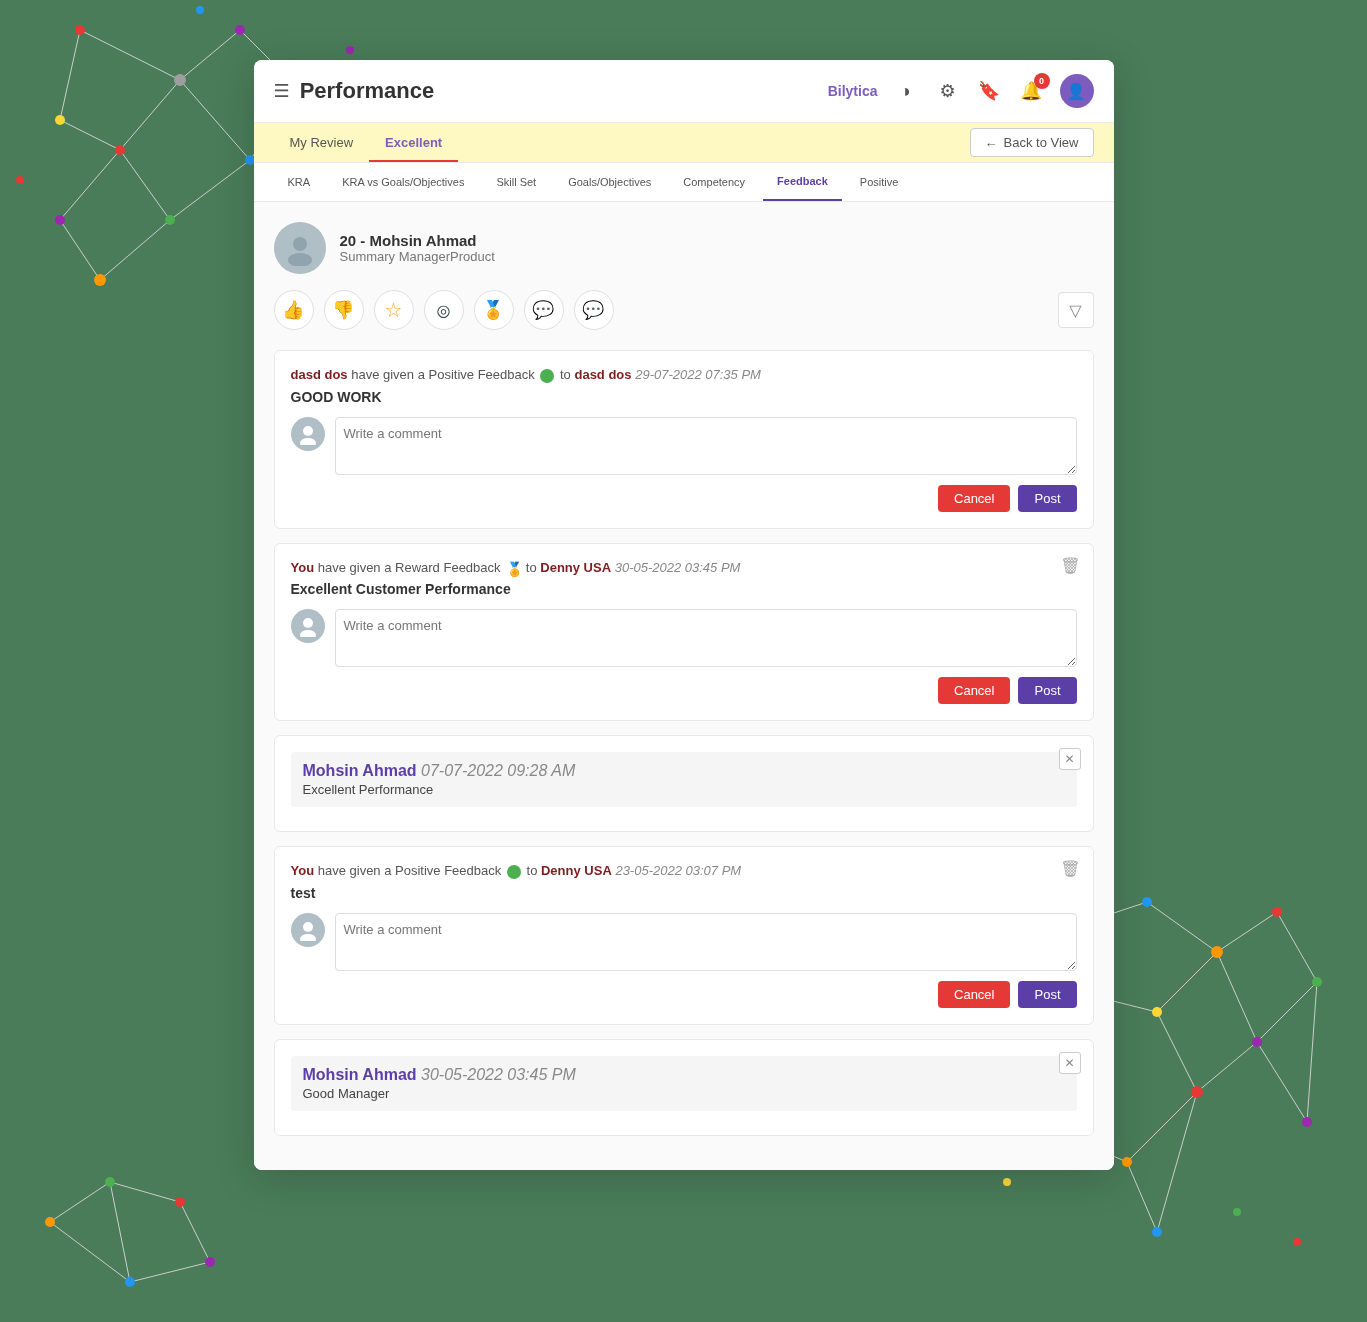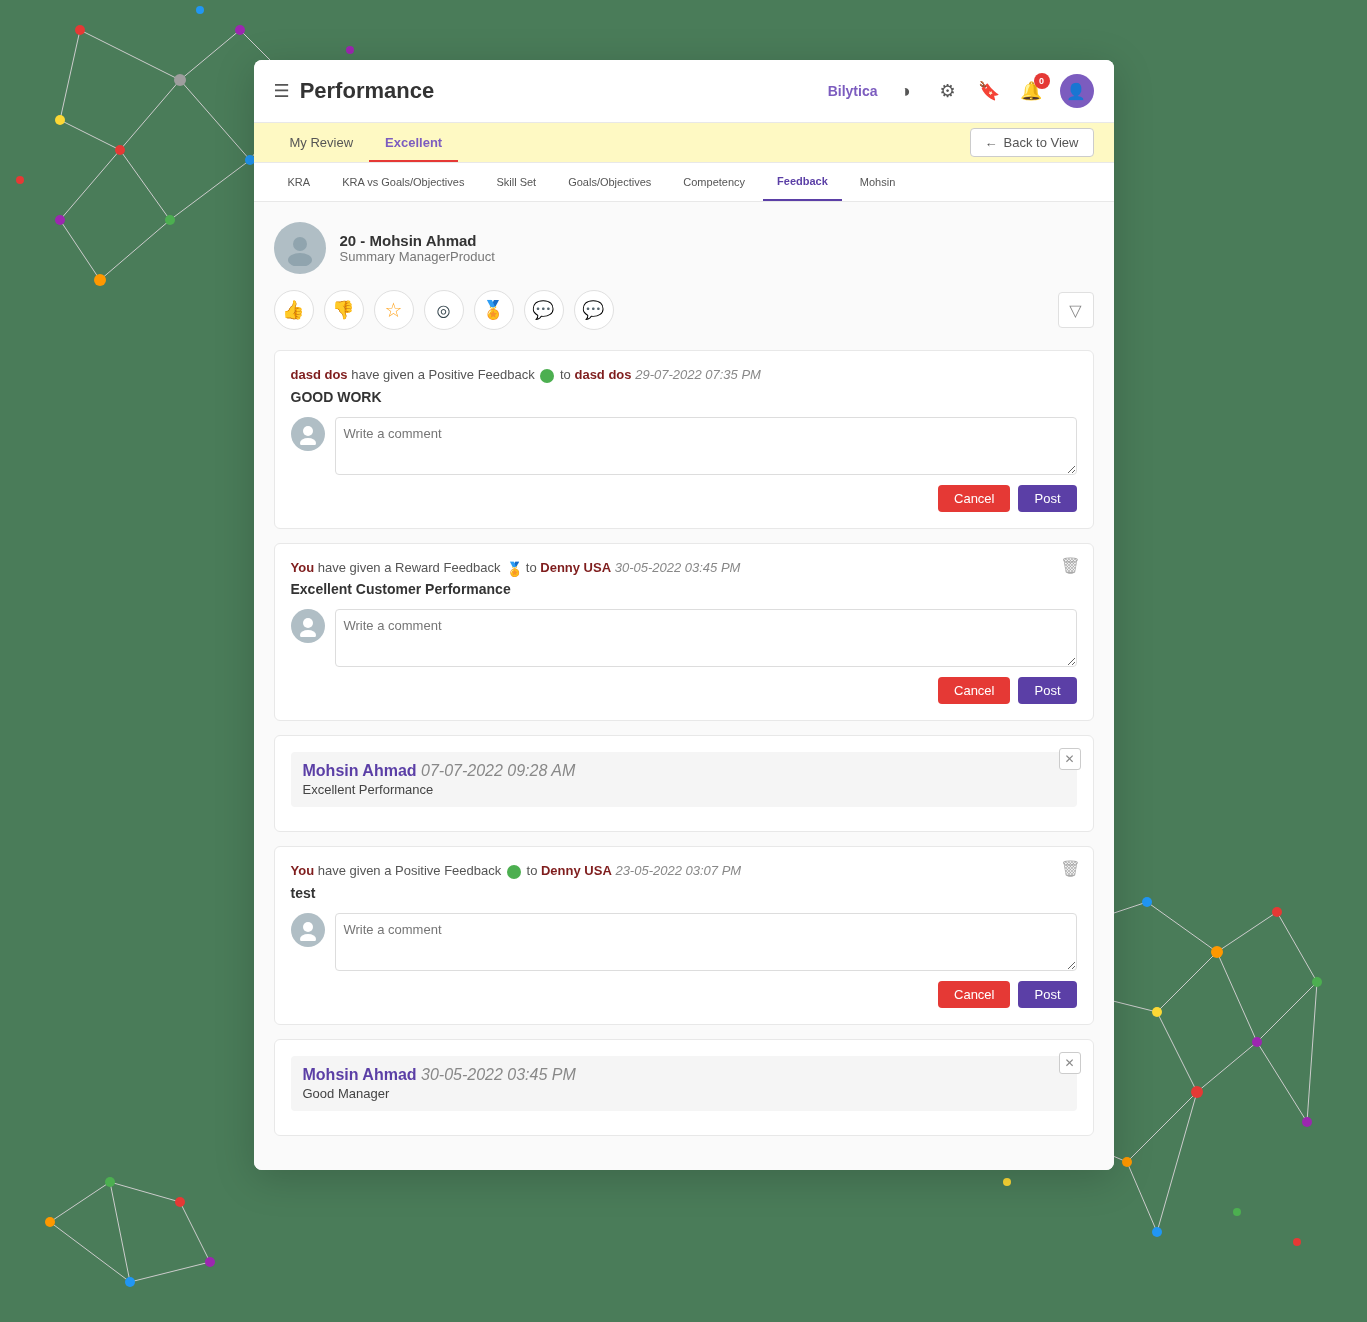--- a/index.html
+++ b/index.html
@@ -500,21 +500,21 @@
     </button>
   </div>
 
   <div class="tabs-bar">
     <div class="tab-item"><span>KRA</span></div>
     <div class="tab-item"><span>KRA vs Goals/Objectives</span></div>
     <div class="tab-item"><span>Skill Set</span></div>
     <div class="tab-item"><span>Goals/Objectives</span></div>
     <div class="tab-item"><span>Competency</span></div>
     <div class="tab-item active"><span>Feedback</span></div>
-    <div class="tab-item"><span>Mohsin</span></div>
+    <div class="tab-item"><span>Positive</span></div>
   </div>
 
   <div class="content">
 
     <div class="employee-header">
       <div class="emp-avatar">
         <svg width="36" height="36" viewBox="0 0 36 36">
             <circle cx="18" cy="14" r="7" fill="#90a4ae"></circle>
             <ellipse cx="18" cy="30" rx="12" ry="7" fill="#90a4ae"></ellipse>
           </svg>

